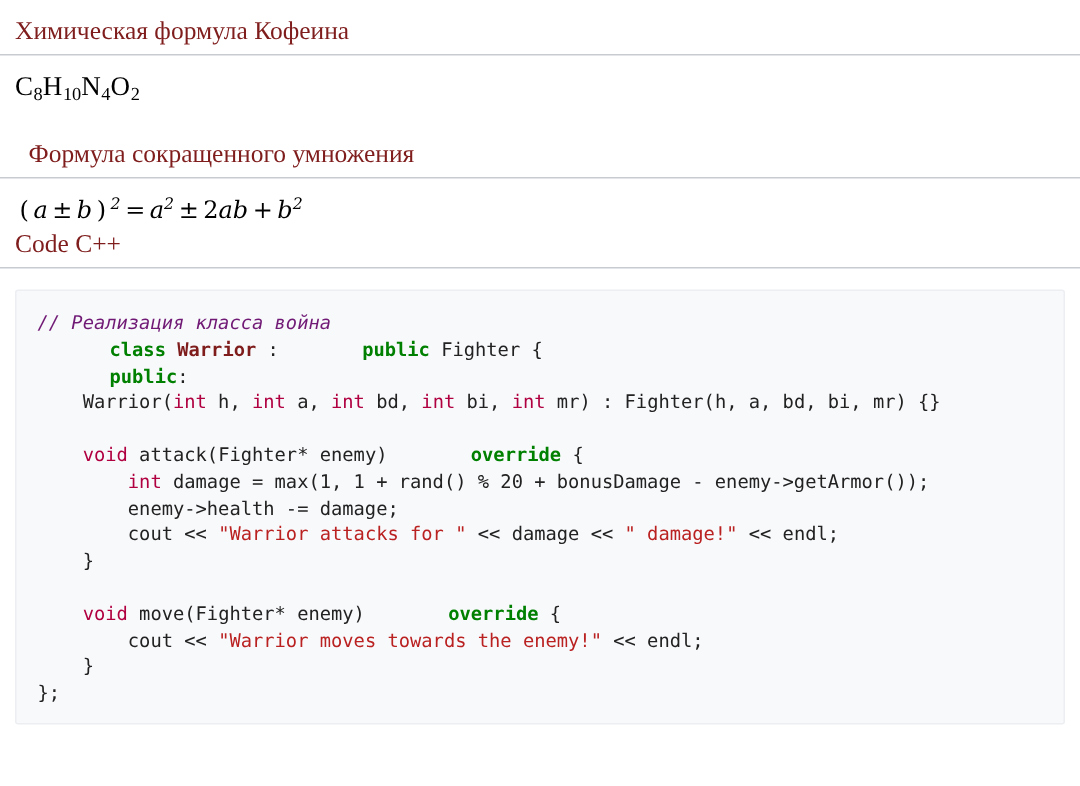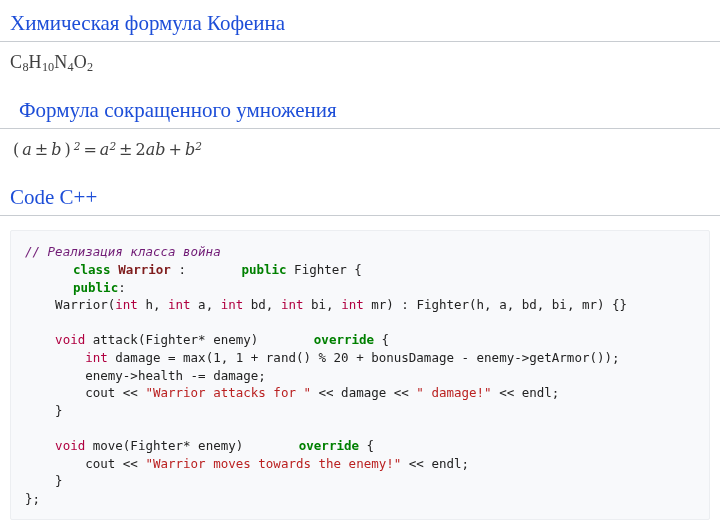--- a/index.html
+++ b/index.html
@@ -15,42 +15,41 @@
     color: #202122;
   }
   .page {
     padding: 10px 0 0 0;
     box-sizing: border-box;
   }
 
   
   .heading {
     font-family: "Liberation Serif", "DejaVu Serif", serif;
-    font-size: 21px;
+    font-size: 17px;
     font-weight: normal;
     line-height: 1.25;
-    color: #1d4ed8;
+    color: #7f1d1d;
     margin: 0 0 4px 0;
     padding: 0 0 5px 10px;
     border-bottom: 1px solid #c8ccd1;
   }
   .heading.h-second {
     margin-top: 20px;
     padding-left: 19px;
   }
   .heading.h-third {
-    margin-top: 22px;
   }
 
   
   .formula-row {
     padding: 4px 0 0 10px;
     font-size: 18px;
     line-height: 1.4;
-    color: #404040;
+    color: #000000;
   }
   .chem {
     font-family: "Liberation Serif", "DejaVu Serif", serif;
     font-size: 18px;
     letter-spacing: 0.4px;
   }
   .chem sub {
     font-size: 0.68em;
     vertical-align: -0.28em;
     letter-spacing: 0;

